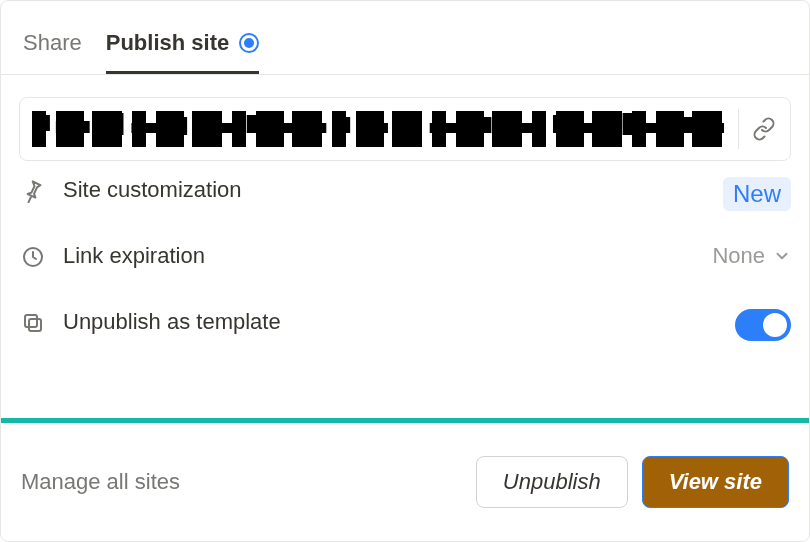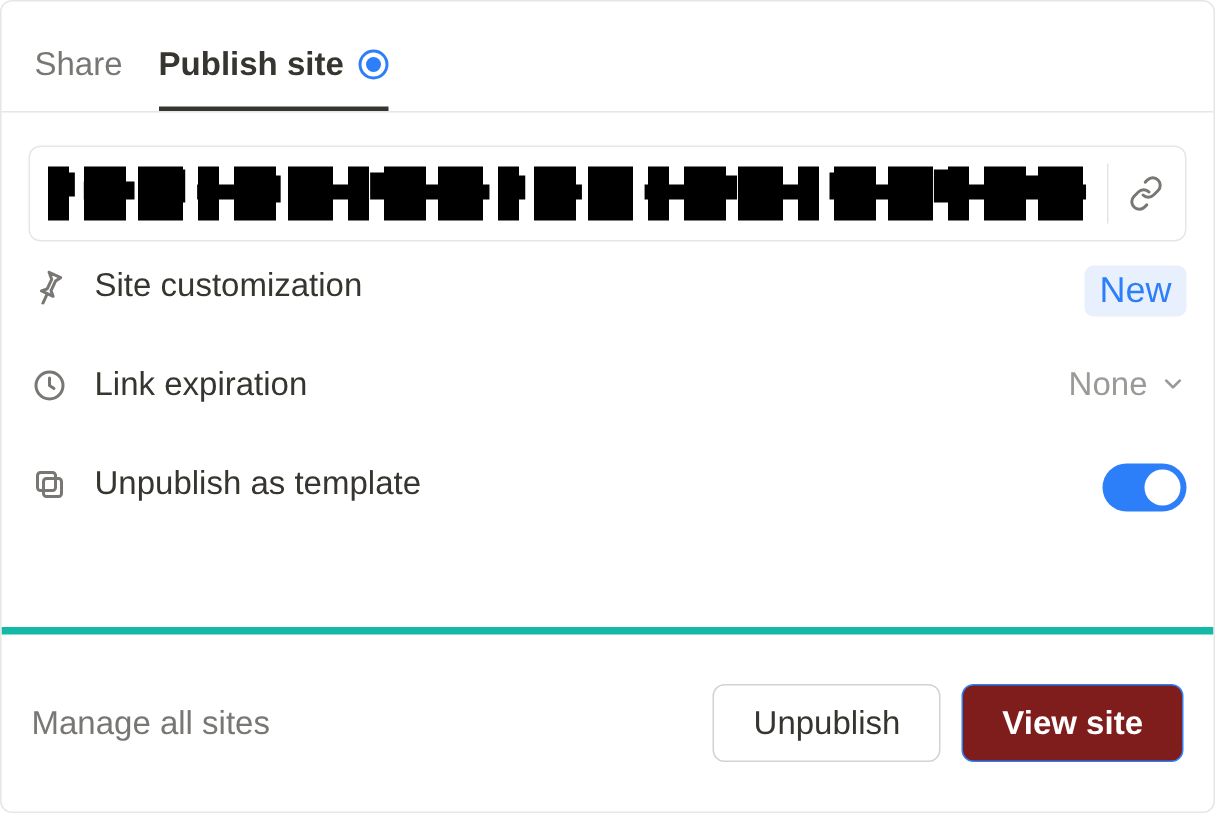--- a/index.html
+++ b/index.html
@@ -156,23 +156,24 @@
     border-radius:8px;
     font-size:22px;
     font-weight:500;
     padding:0 26px;
     display:flex; align-items:center;
     cursor:pointer;
     border:1px solid #d3d3d1;
     background:#fff;
     color:#37352f;
     margin-left:14px;
+    font-style:italic;
   }
   .btn.primary {
-    background:#7f1d1d;
+    background:#a16207;
     border-color:#2d7ff9;
     color:#fff;
     font-weight:600;
   }
 </style>
 </head>
 <body>
 
 <div class="panel">
 

